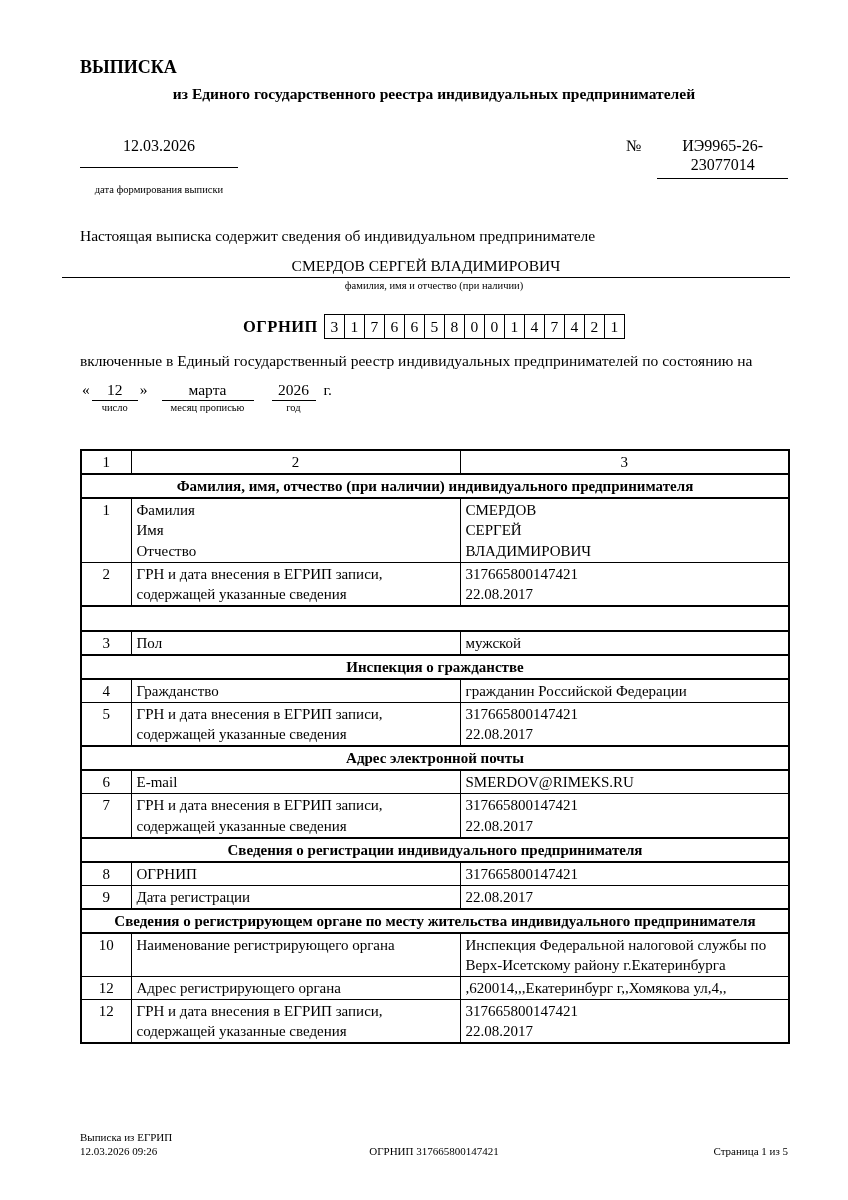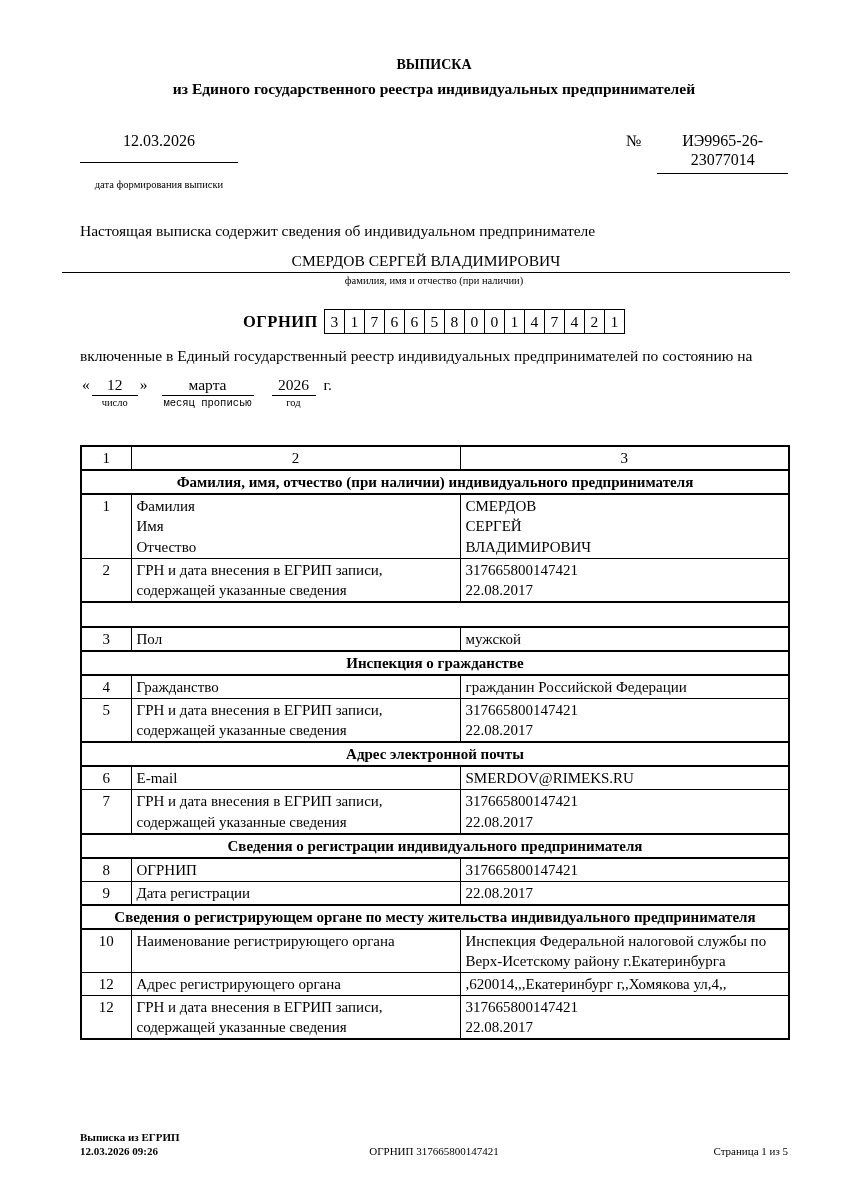--- a/index.html
+++ b/index.html
@@ -2,21 +2,21 @@
 <html><head>
 <meta charset="utf-8">
 <style>
   html,body{margin:0;padding:0;background:#fff;}
   body{
     width:848px;height:1200px;position:relative;
     font-family:"Liberation Serif","DejaVu Serif",serif;
     color:#000;-webkit-font-smoothing:antialiased;
   }
   .page{position:absolute;left:80px;top:0;width:708px;}
-  .title{margin-top:57px;text-align:center;font-weight:bold;font-size:14px;}
+  .title{margin-top:57px;text-align:left;font-weight:bold;font-size:18px;}
   .subtitle{margin-top:7px;text-align:center;font-weight:bold;font-size:15.5px;}
 
   .hdr-row{margin-top:34px;display:flex;justify-content:space-between;align-items:flex-start;}
   .date-block{width:158px;text-align:center;}
   .date-value{font-size:16px;padding-bottom:12px;}
   .date-line{border-top:1px solid #000;}
   .date-caption{font-size:10.5px;margin-top:16px;}
   .num-block{width:162px;display:flex;align-items:flex-start;}
   .num-sign{font-size:16px;margin-right:16px;}
   .num-wrap{flex:1;text-align:center;}
@@ -50,21 +50,21 @@
   table.main{margin-top:36px;border-collapse:collapse;width:708px;border:2px solid #000;table-layout:fixed;font-size:15px;}
   table.main td,table.main th{border:1px solid #000;vertical-align:top;line-height:1.34;font-weight:normal;}
   col.c1{width:50px;}col.c2{width:329px;}col.c3{width:329px;}
   td.cnum,th.chead{text-align:center;padding:1px 2px;}
   td.cname,td.cval{text-align:left;padding:1px 5px;white-space:pre-line;overflow:hidden;}
   tr.section td{font-weight:bold;text-align:center;padding:1px 14px;border-top:2px solid #000;border-bottom:2px solid #000;white-space:normal;}
   tr.spacer td{height:21px;border-top:2px solid #000;border-bottom:2px solid #000;}
   th.chead{font-weight:normal;}
 
   .footer{position:absolute;left:80px;top:1131px;width:708px;display:flex;align-items:flex-end;font-size:11px;line-height:1.25;}
-  .footer .f-left{width:200px;font-weight:bold;}
+  .footer .f-left{width:200px;}
   .footer .f-center{flex:1;text-align:center;}
   .footer .f-right{width:200px;text-align:right;}
 </style>
 </head>
 <body>
 
 <div class="page">
 
   <div class="title">ВЫПИСКА</div>
   <div class="subtitle">из Единого государственного реестра индивидуальных предпринимателей</div>
@@ -116,21 +116,21 @@
     <span class="quote">«</span>
     <span class="asof-field day-field">
       <span class="asof-top" style="display:block;">12</span>
       <span class="fline" style="display:block;"></span>
       <span class="fcaption" style="display:block;text-align:center;">число</span>
     </span>
     <span class="quote">»</span>
     <span class="asof-field month-field">
       <span class="asof-top" style="display:block;">марта</span>
       <span class="fline" style="display:block;"></span>
-      <span class="fcaption" style="display:block;font-family:Liberation Mono, monospace;">месяц прописью</span>
+      <span class="fcaption" style="display:block;">месяц прописью</span>
     </span>
     <span class="asof-field year-field">
       <span class="asof-top" style="display:block;">2026</span>
       <span class="fline" style="display:block;"></span>
       <span class="fcaption" style="display:block;">год</span>
     </span>
     <span class="gdot">г.</span>
   </div>
 
   <table class="main">

